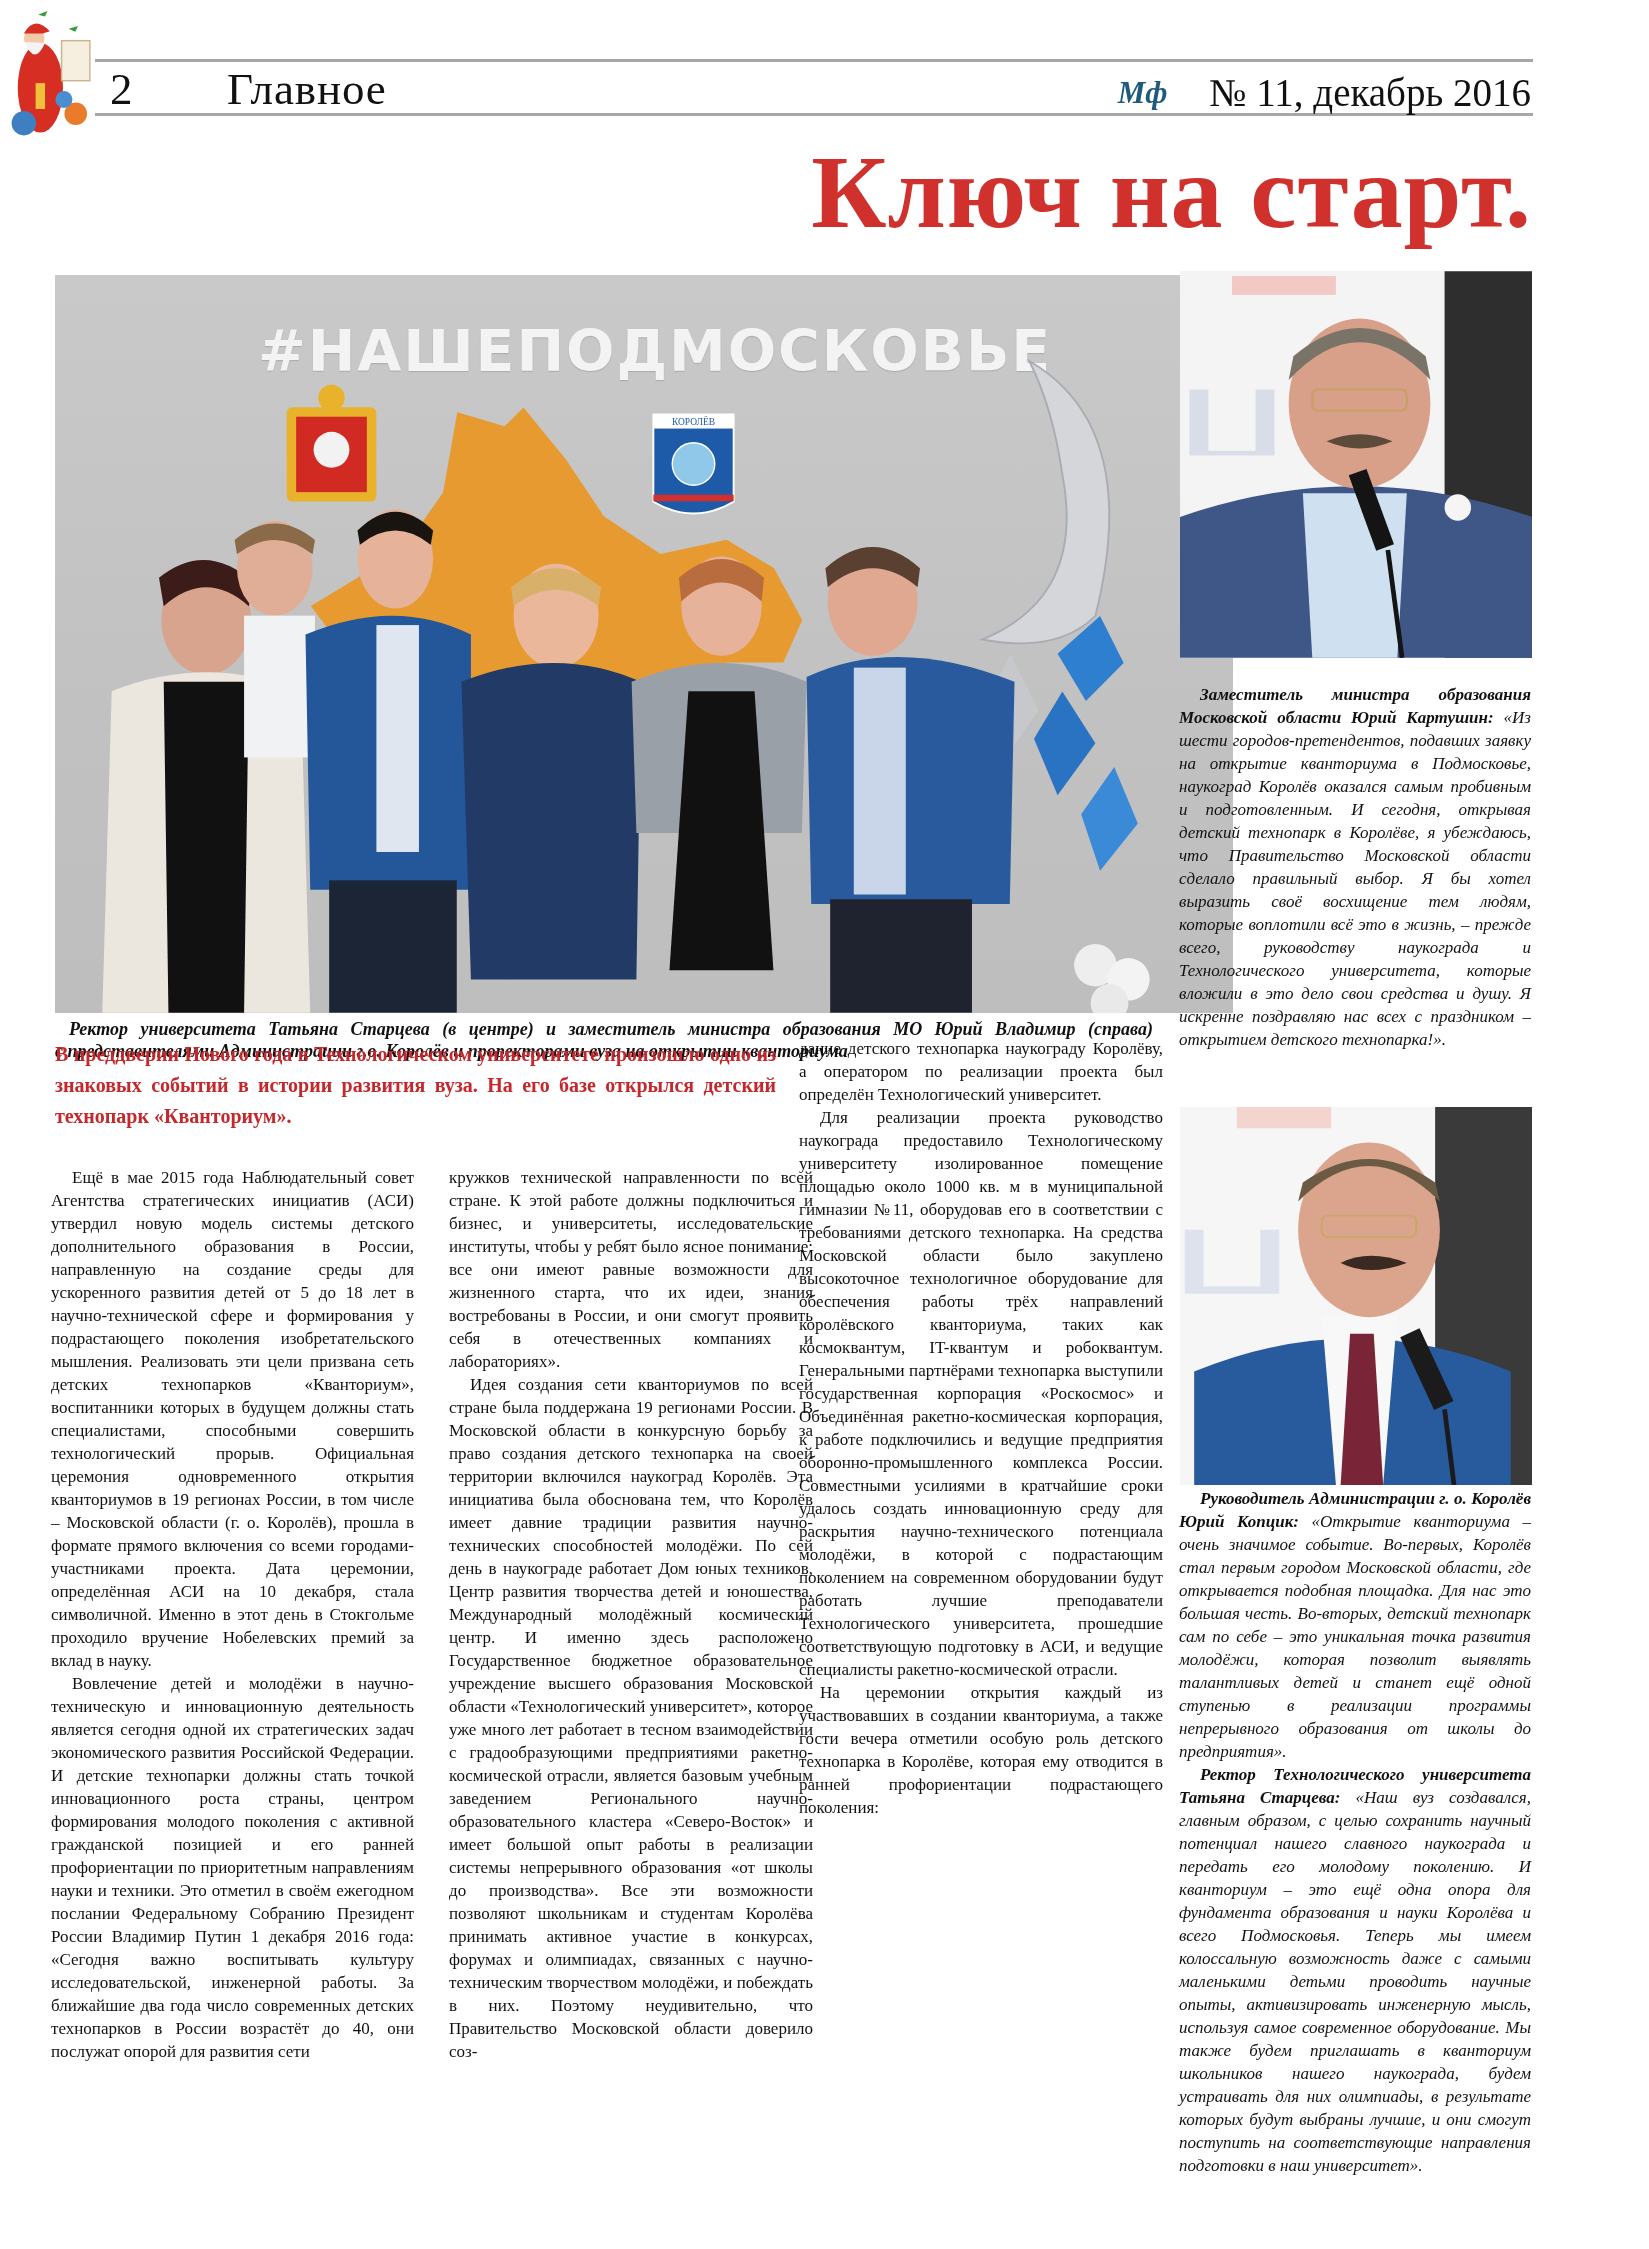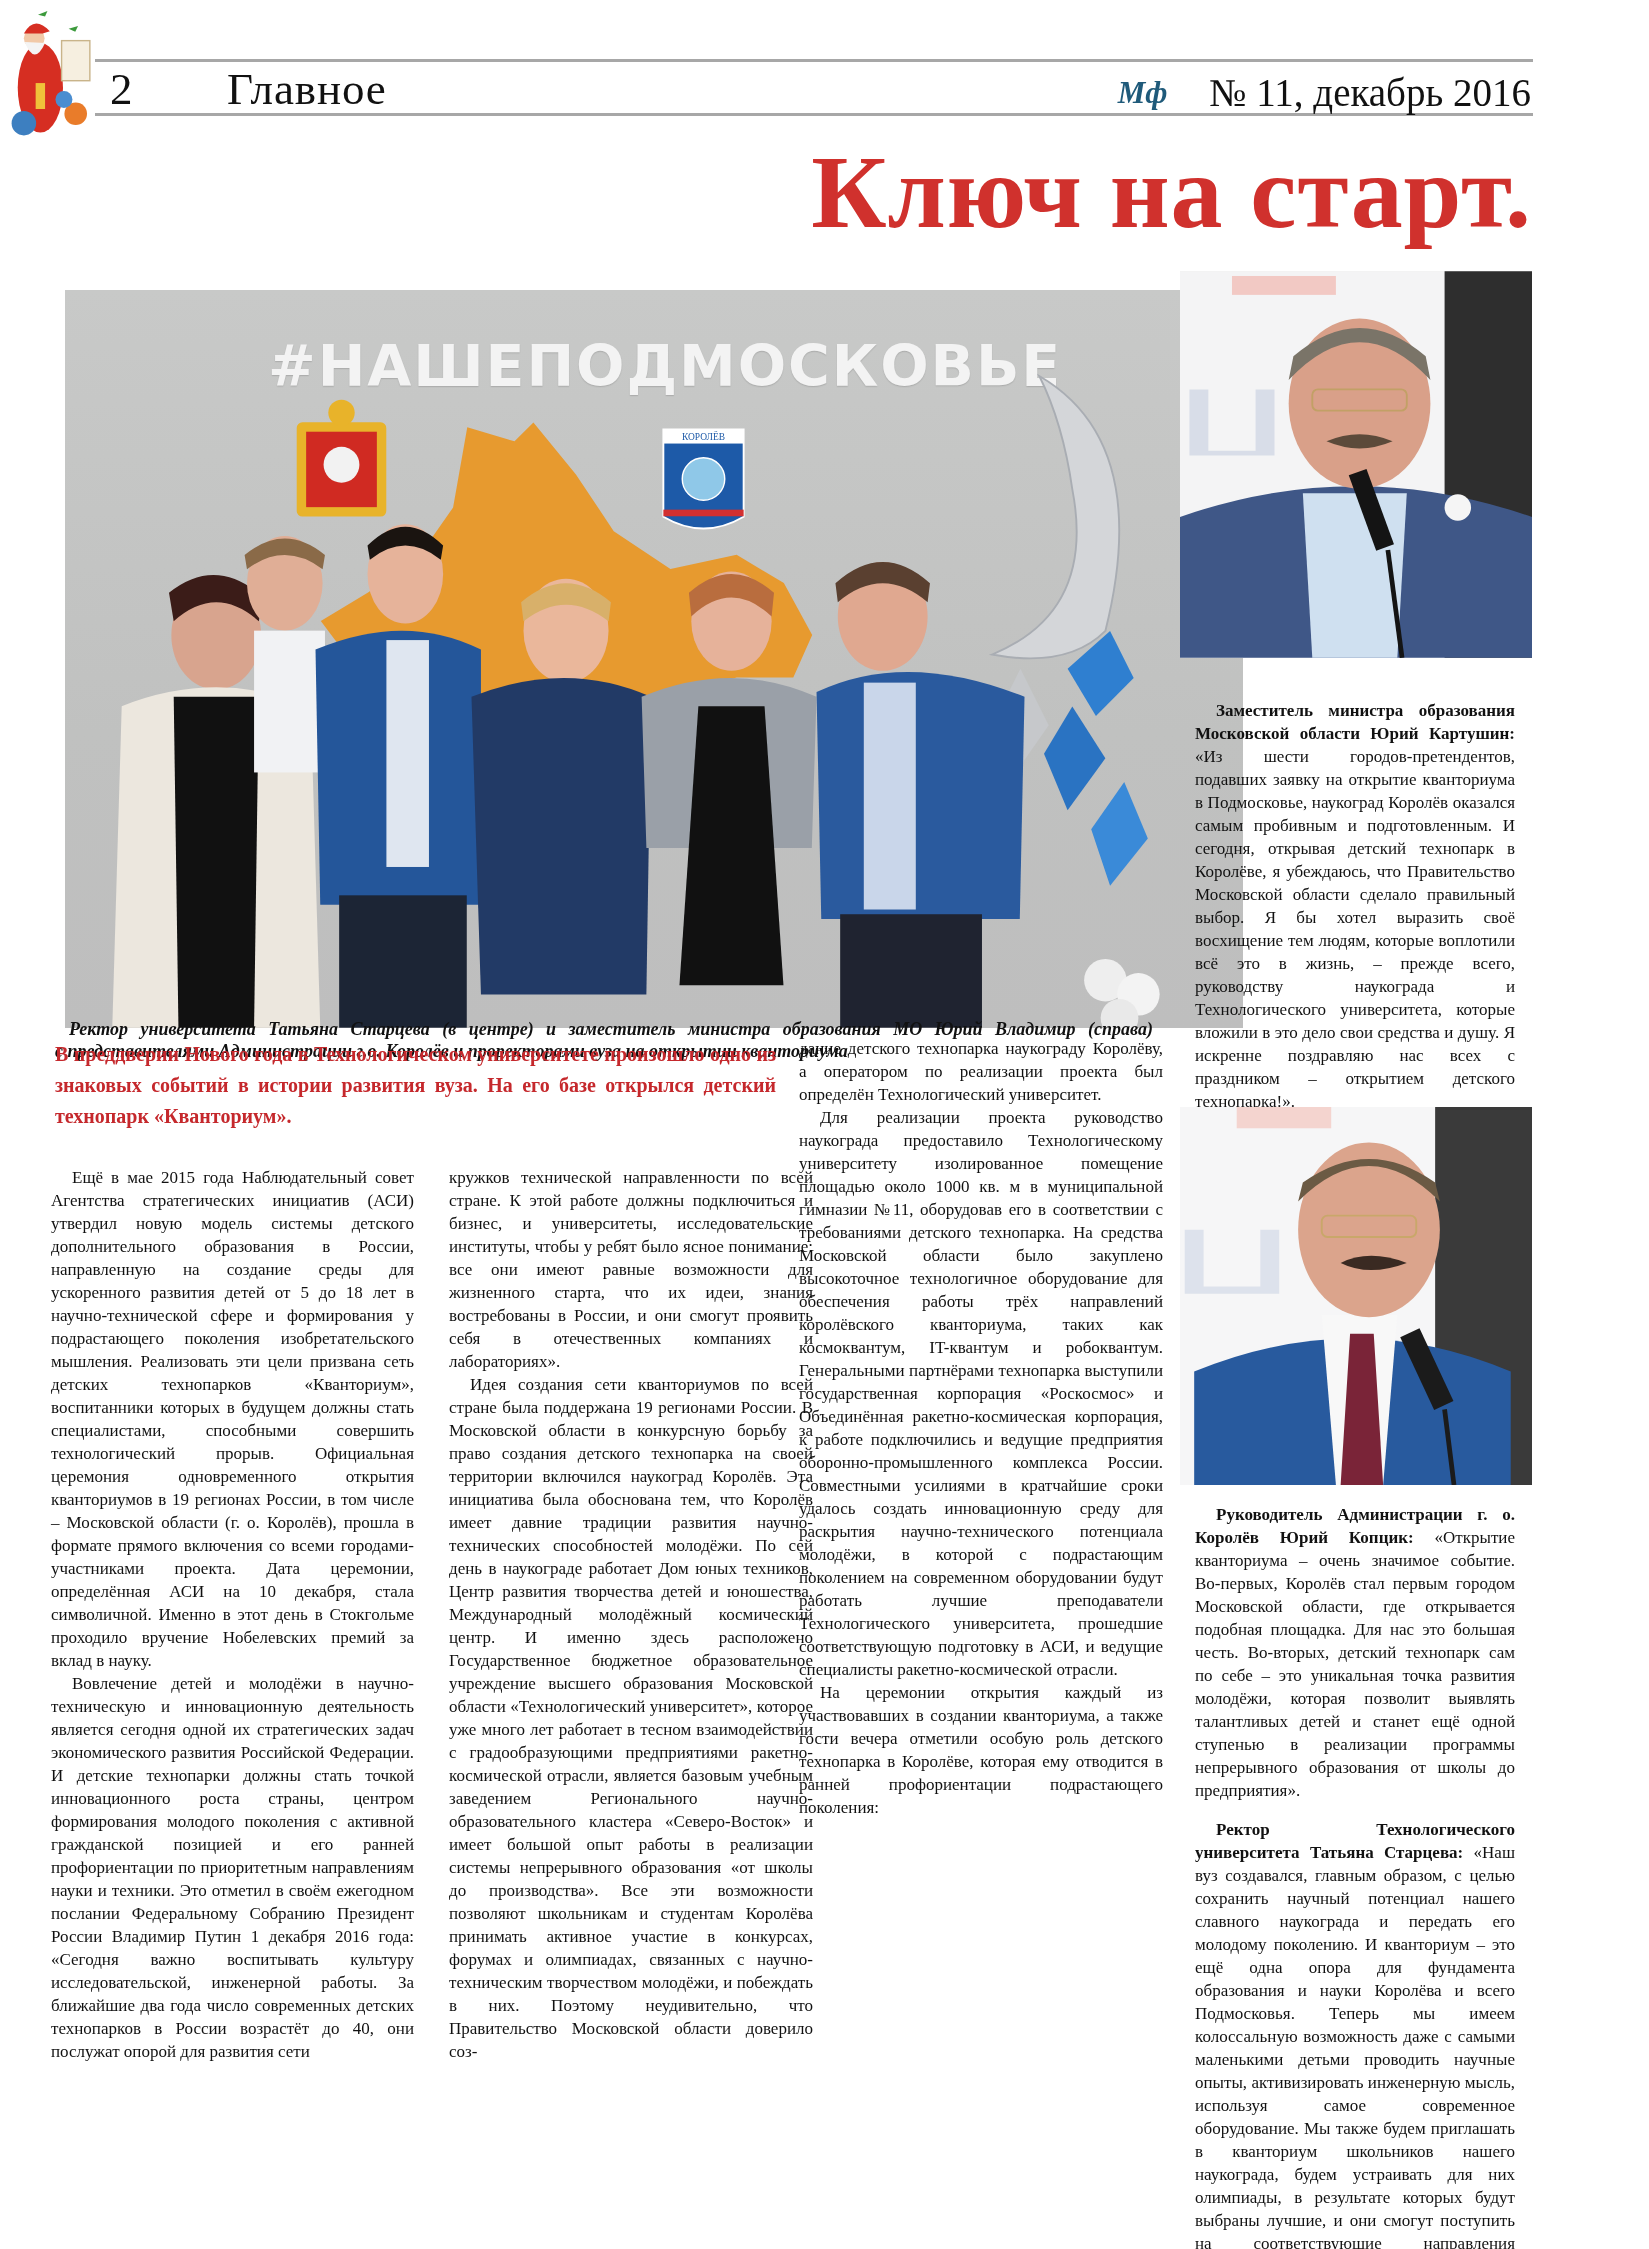--- a/index.html
+++ b/index.html
@@ -13,22 +13,22 @@
   .santa { position: absolute; left: 4.7px; top: 4.7px; width: 99px; height: 142px; }
   .page-num { position: absolute; left: 110px; top: 66px; font-size: 45px; line-height: 47px; }
   .section { position: absolute; left: 227px; top: 66px; font-size: 45px; line-height: 47px; letter-spacing: 0.9px; }
   .logo { position: absolute; left: 1114px; top: 69px; width: 54px; height: 47px; }
   .issue { position: absolute; right: 119px; top: 71px; font-size: 39px; line-height: 43px; }
 
   .headline { position: absolute; right: 118px; top: 137px; font-size: 104px; line-height: 109px;
               font-weight: bold; color: #d0312d; letter-spacing: 0.9px; }
 
   
-  .main-photo { position: absolute; left: 55px; top: 290px; width: 1178px; height: 738px; overflow: hidden;
-                background: linear-gradient(180deg, #c8c9c8 0%, #c0c1c0 60%, #bebebe 100%); margin-left: 10px; }
+  .main-photo { position: absolute; left: 55px; top: 275px; width: 1178px; height: 738px; overflow: hidden;
+                background: linear-gradient(180deg, #c8c9c8 0%, #c0c1c0 60%, #bebebe 100%); }
   .hashtag { position: absolute; left: 203px; top: 43px; font-family: "DejaVu Sans", sans-serif; font-weight: bold;
              font-size: 57px; color: #f3f3f3; letter-spacing: 1.9px; text-shadow: 0 0.9px 1.4px rgba(0,0,0,.15); }
   .map-shape { position: absolute; left: 246px; top: 123px; width: 511px; height: 378px; }
   .coat-mo { position: absolute; left: 227px; top: 104px; width: 99px; height: 132px; }
   .coat-kor { position: absolute; left: 596px; top: 137px; width: 85px; height: 111px; }
   .balloons { position: absolute; left: 861px; top: 76px; width: 236px; height: 662px; }
   .people { position: absolute; left: 0; top: 0; width: 1098px; height: 738px; }
 
   .caption { position: absolute; left: 55px; top: 1018px; width: 1098px; font-style: italic; font-weight: bold;
              font-size: 18px; line-height: 22px; text-align: justify; }
@@ -39,21 +39,21 @@
 
   
   .col { position: absolute; font-size: 17px; line-height: 23px; text-align: justify; hyphens: manual; }
   .col p { margin: 0; text-indent: 21px; }
   .col p.noindent { text-indent: 0; }
   .col1 { left: 51px; top: 1166px; width: 363px; }
   .col2 { left: 425px; top: 1166px; width: 364px; margin-left: 24px; }
   .col3 { left: 799px; top: 1037px; width: 364px; }
 
   .side { position: absolute; left: 1179px; width: 352px; font-size: 17px; line-height: 23px; text-align: justify; }
-  .side p { margin: 16px; text-indent: 21px; }
+  .side p { margin: 0; text-indent: 21px; font-style: italic; }
   .side b { font-weight: bold; }
   .side1 { top: 683px; }
   .side2 { top: 1487px; }
 
   .portrait { position: absolute; left: 1180px; width: 352px; overflow: hidden; }
   .portrait1 { top: 271px; height: 387px; background: #efefef; }
   .portrait2 { top: 1107px; height: 378px; background: #efefef; }
 </style>
 </head>
 <body>

